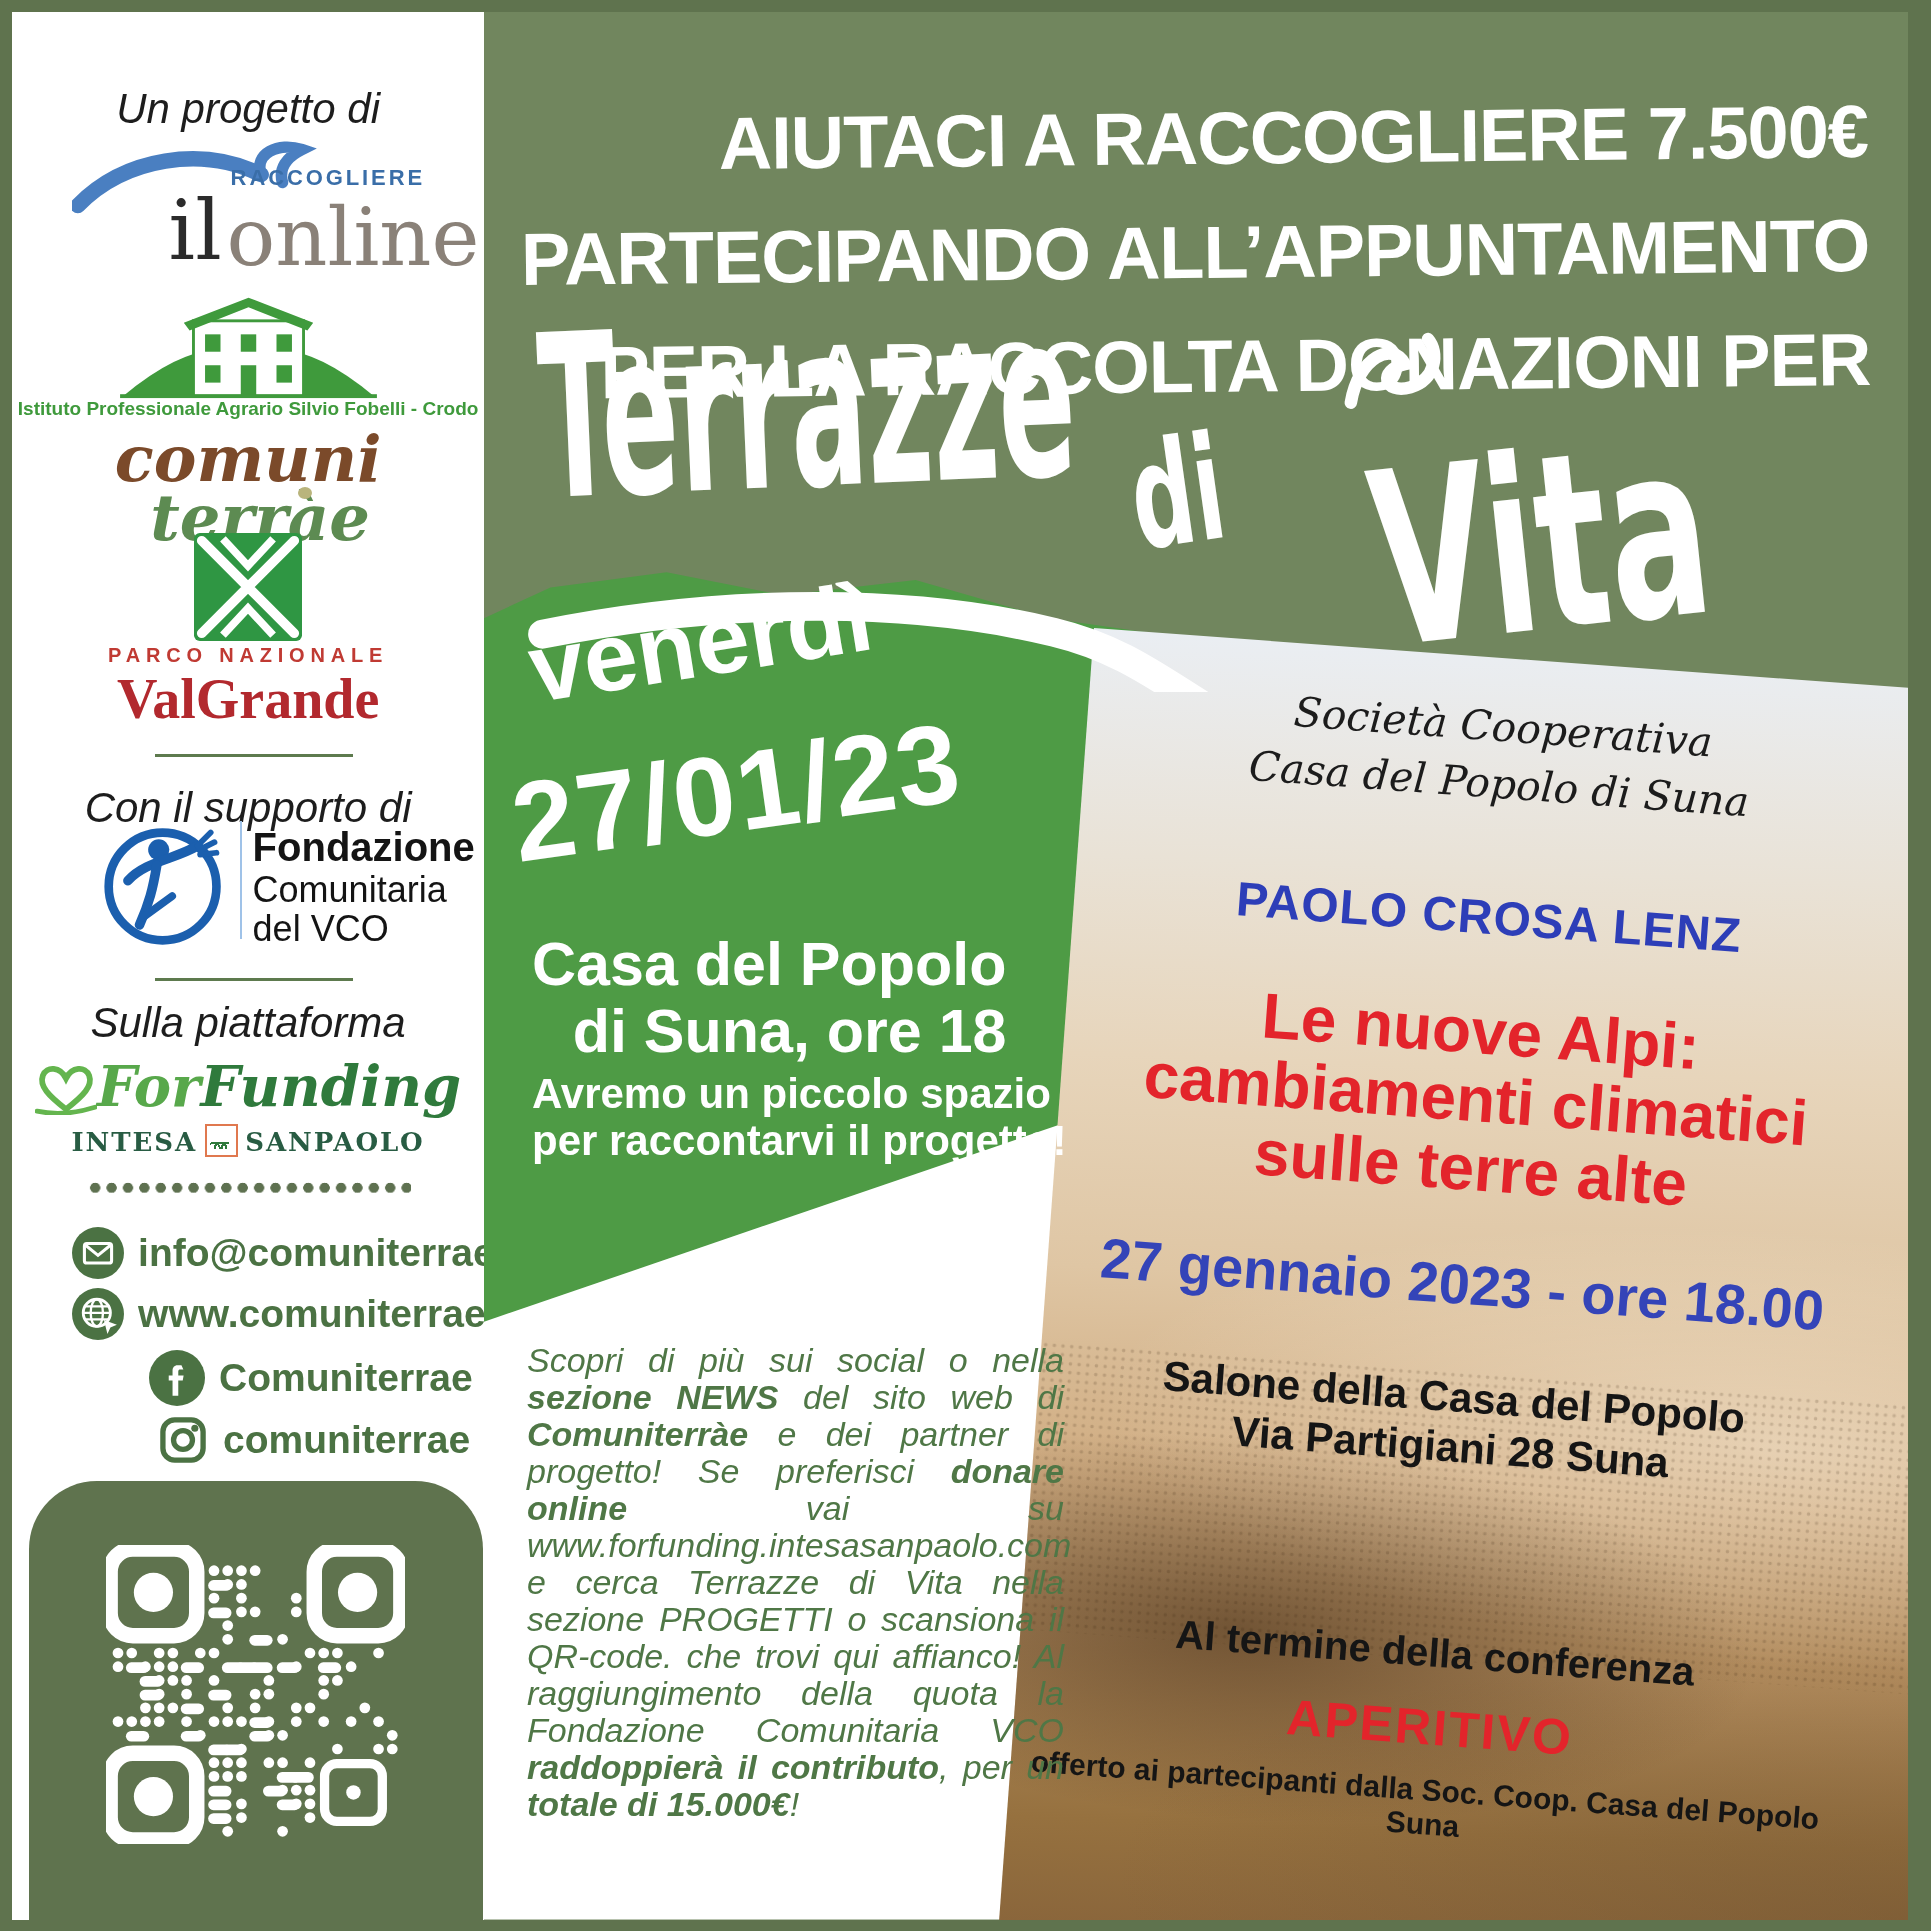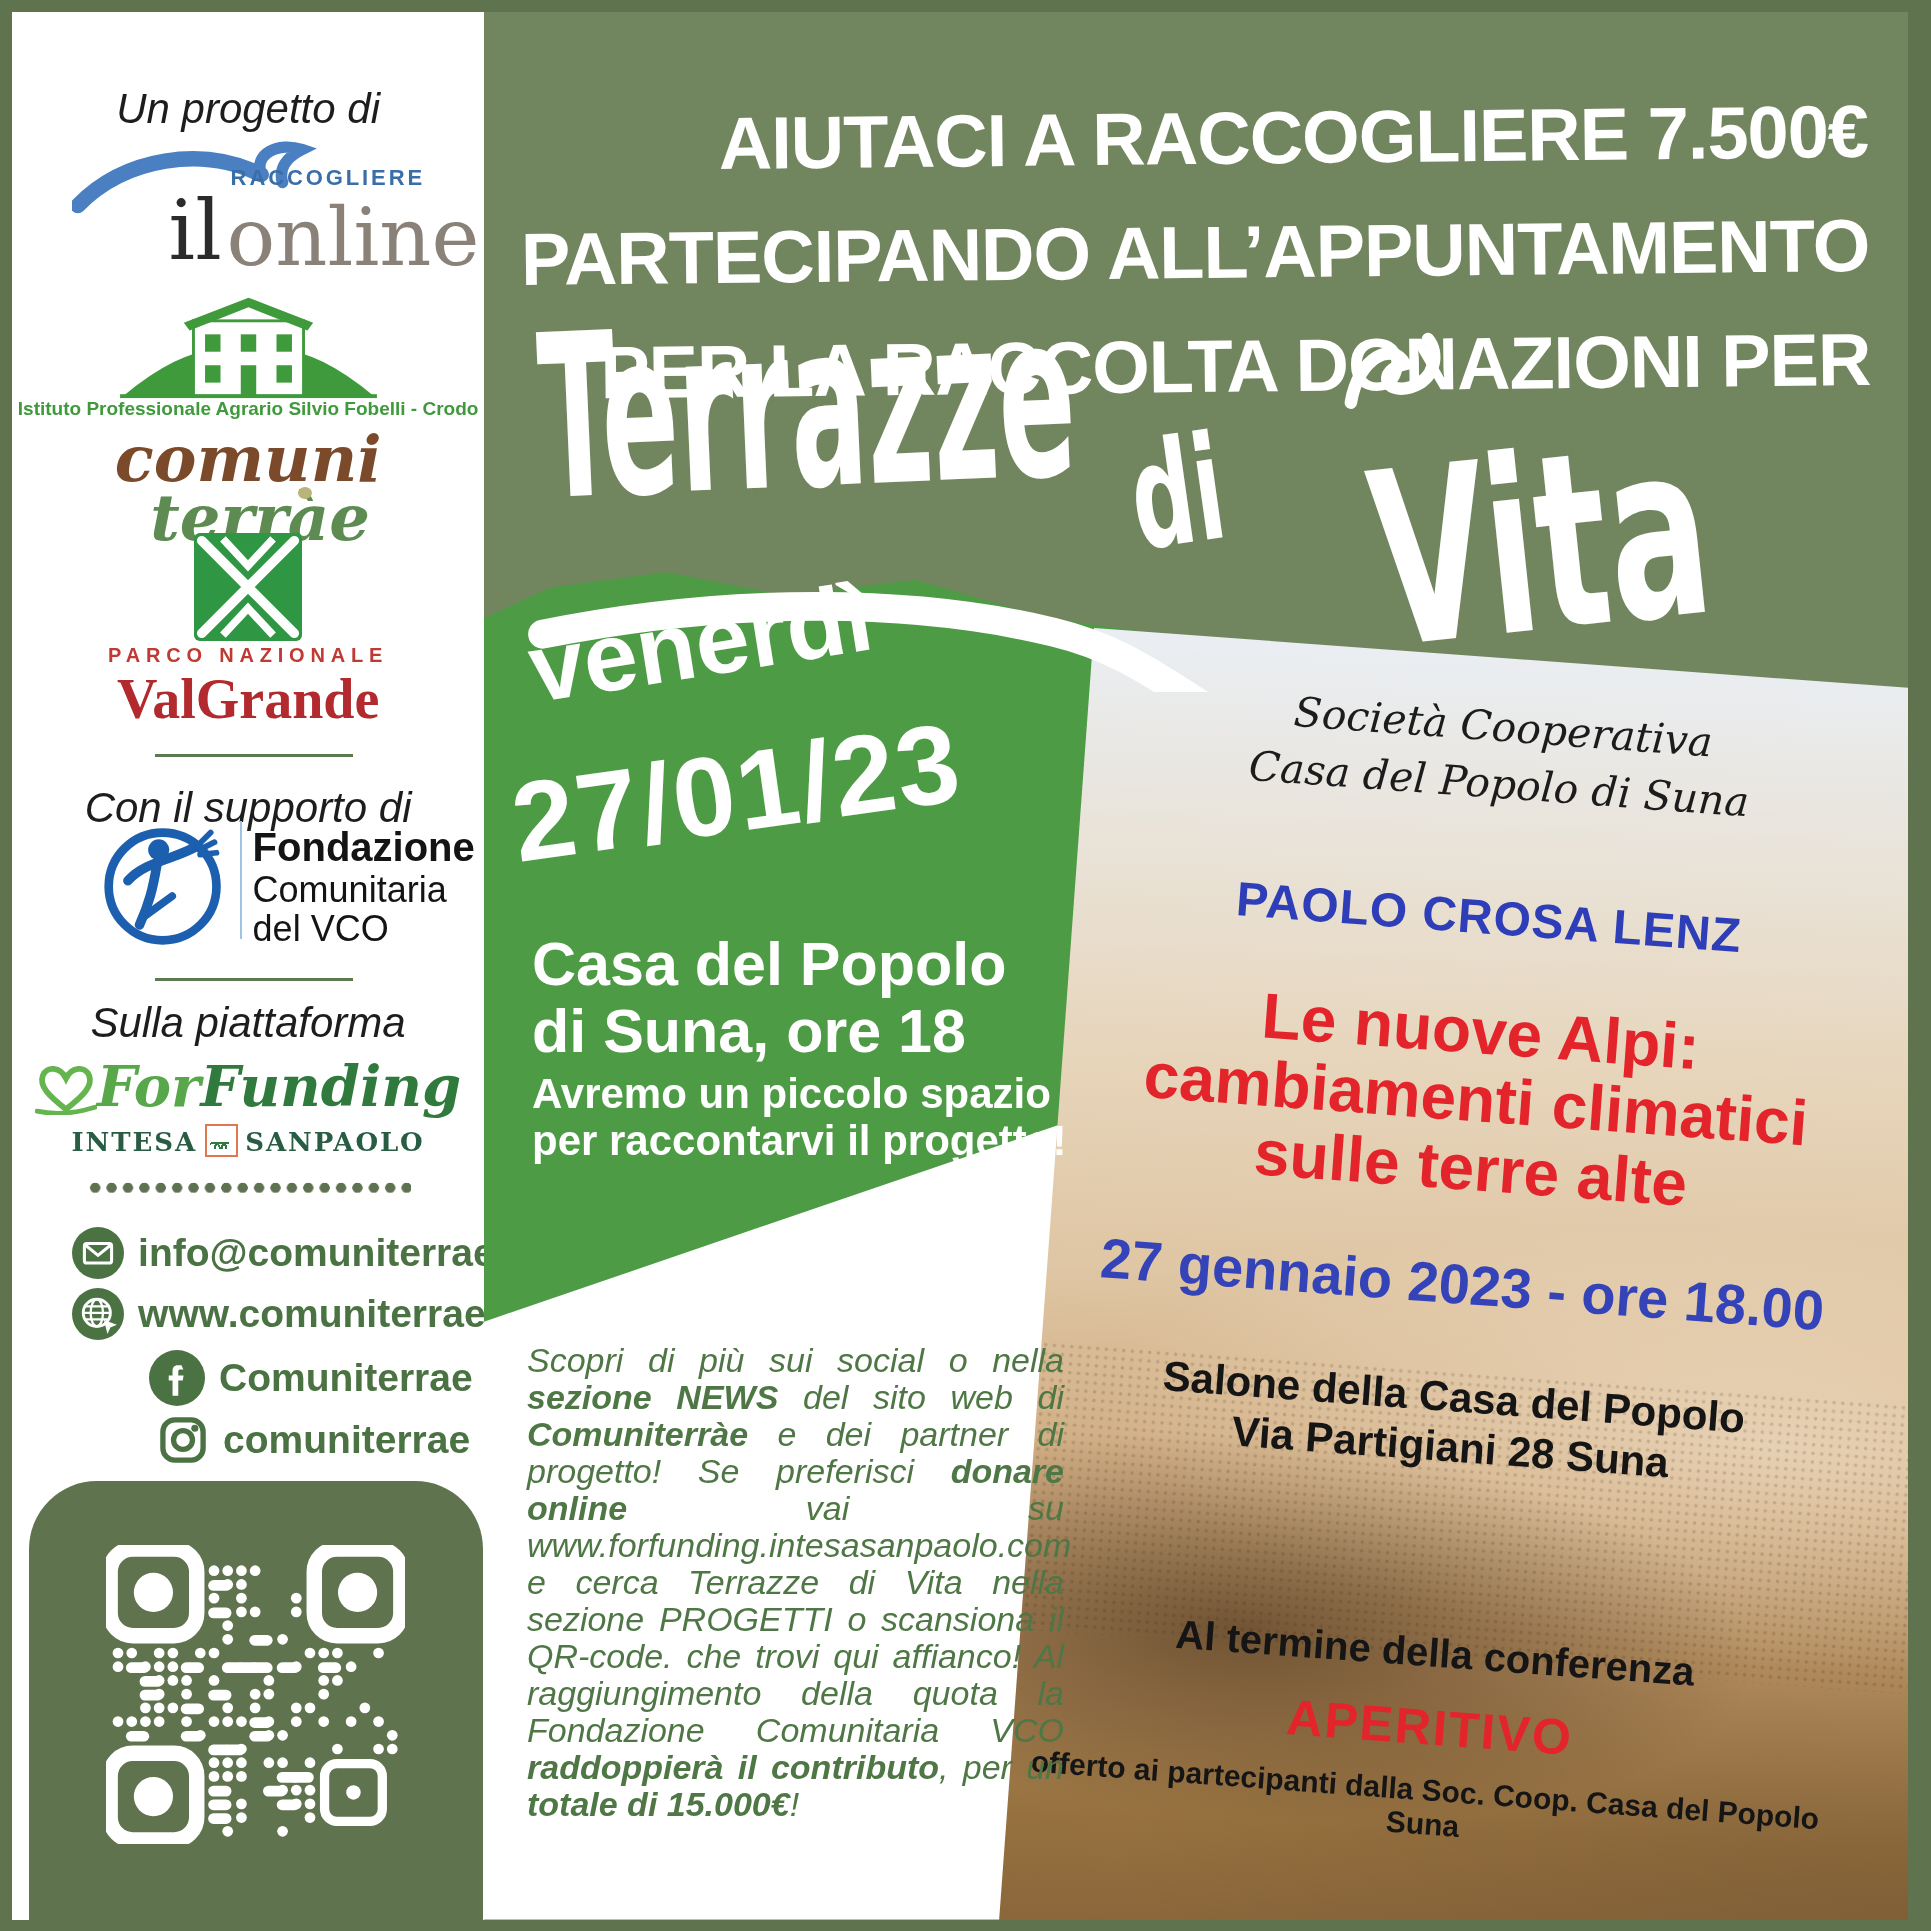--- a/index.html
+++ b/index.html
@@ -58,21 +58,21 @@
   .headline{right:39px;top:70px;text-align:right;color:#ffffff;font-weight:bold;
             font-size:74px;line-height:114px;letter-spacing:-1px;transform:rotate(-0.6deg);z-index:3;}
   .block-green{left:0;top:553px;width:830px;height:765px;background:#4e9b45;z-index:1;
      clip-path:polygon(0 7%,8% 3%,22% 1%,36% 4%,52% 2%,68% 7%,100% 12%,100% 70%,13% 100%,0 100%);}
   .white-panel{left:0;top:1089px;width:1424px;height:819px;background:#ffffff;z-index:1;
      clip-path:polygon(0 27%,42% 2%,100% 0,100% 100%,0 100%);}
 
   .ev{color:#fff;z-index:3;}
   .ev-day{left:44px;top:575px;font-size:97px;font-weight:bold;transform:rotate(-9deg);}
   .ev-date{left:27px;top:716px;font-size:112px;font-weight:bold;letter-spacing:1.9px;transform:rotate(-8deg);}
-  .ev-venue{left:48px;top:919px;font-size:61px;font-weight:bold;line-height:1.1;}
+  .ev-venue{left:48px;top:919px;font-size:61px;font-weight:bold;line-height:1.1;text-align:right;}
   .ev-note{left:48px;top:1058px;font-size:42px;font-weight:bold;line-height:1.14;}
 
   .paragraph{left:43px;top:1330px;width:537px;font-size:34px;line-height:37px;
              font-style:italic;color:#4f7746;text-align:justify;z-index:3;}
   .paragraph b{font-weight:bold;}
 
   .flyer{left:610px;top:616px;width:1352px;height:1371px;z-index:2;
      transform:rotate(4.2deg);transform-origin:0 0;
      background:
        radial-gradient(ellipse 55% 20% at 16% 72%, rgba(58,36,16,0.55), transparent 70%),

